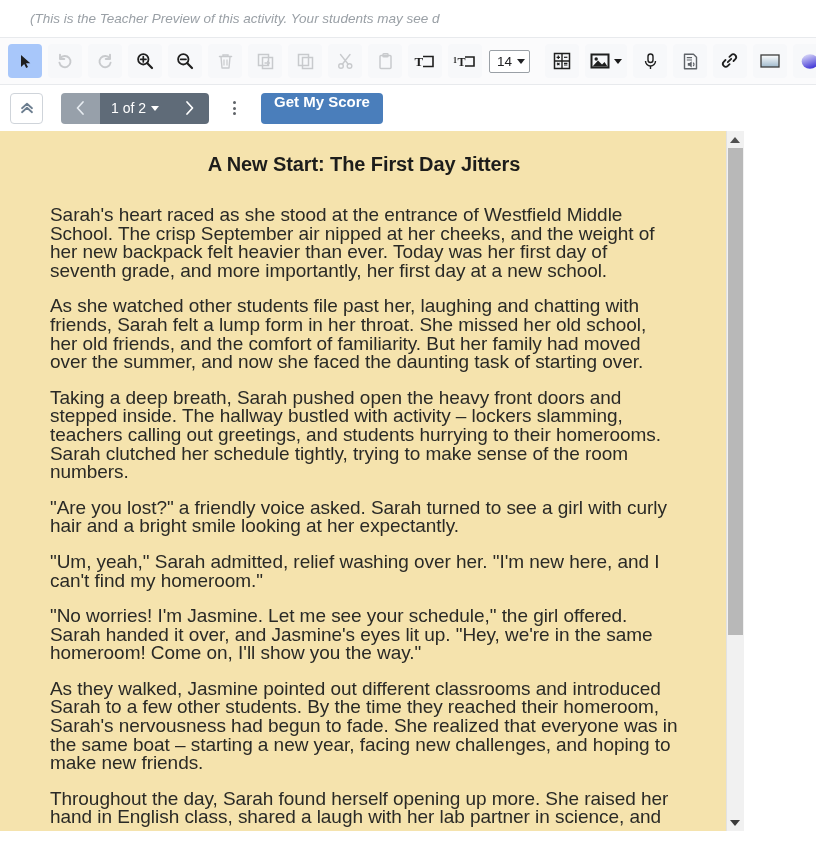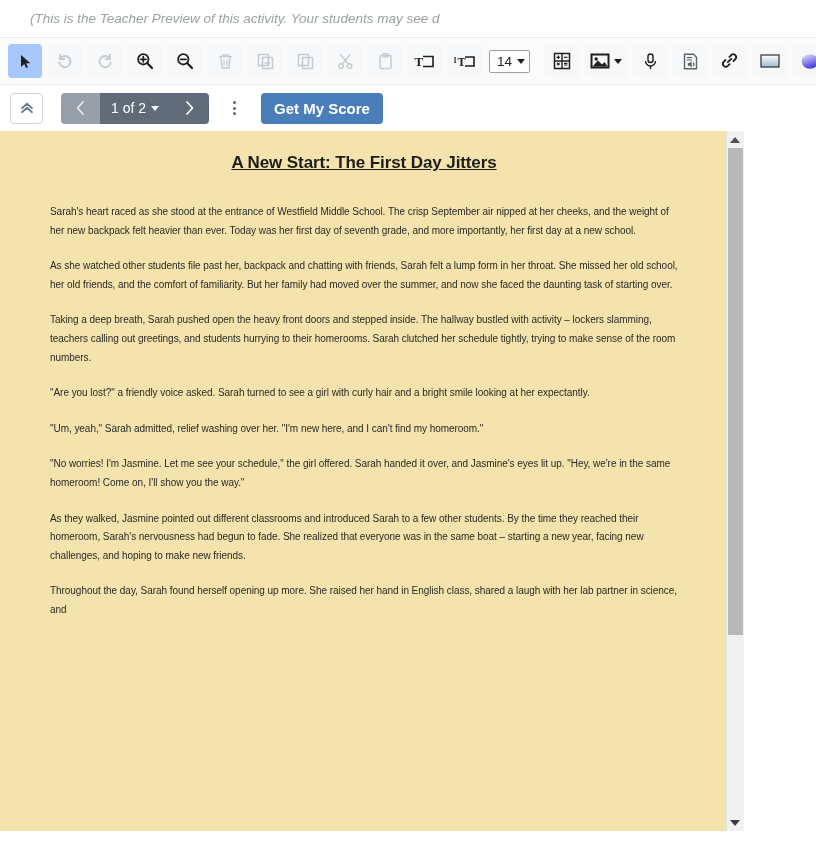--- a/index.html
+++ b/index.html
@@ -133,48 +133,47 @@
   }
   #kebab i { width: 3px; height: 3px; border-radius: 50%; background: #5f6368; display: block; }
   #score-btn {
     background: #4a7ebb;
     color: #ffffff;
     font-size: 15px;
     font-weight: bold;
     border-radius: 4px;
     height: 31px;
     padding: 0 13px;
-    display: flex; align-items: center;
+    display: flex; align-items: flex-start;
     margin-left: 4px;
   }
 
   
   #doc-wrap {
     position: relative;
     height: 700px;
     display: flex;
     background: #ffffff;
   }
   #page {
     width: 726px;
     background: #f5e3ad;
     padding: 22px 48px 0 50px;
     overflow: hidden;
   }
   #doc-title {
     text-align: center;
-    font-size: 17px;
+    font-size: 20px;
     font-weight: bold;
     color: #1d1d1b;
     margin-bottom: 30px;
     letter-spacing: -0.1px;
-    text-decoration: underline;
   }
   .para {
-    font-size: 10px;
+    font-size: 19px;
     line-height: 18.6px;
     color: #2a2a26;
     margin-bottom: 17px;
     letter-spacing: -0.05px;
   }
 
   
   #scrollbar {
     width: 17px;
     background: #f1f1f1;
@@ -424,21 +423,21 @@
   <div id="score-btn">
     <span>Get My Score</span>
   </div>
 </div>
 
 <div id="doc-wrap">
 
   <div id="page">
     <div id="doc-title">A New Start: The First Day Jitters</div>
     <p class="para">Sarah's heart raced as she stood at the entrance of Westfield Middle School. The crisp September air nipped at her cheeks, and the weight of her new backpack felt heavier than ever. Today was her first day of seventh grade, and more importantly, her first day at a new school.</p>
-    <p class="para">As she watched other students file past her, backpack and chatting with friends, Sarah felt a lump form in her throat. She missed her old school, her old friends, and the comfort of familiarity. But her family had moved over the summer, and now she faced the daunting task of starting over.</p>
+    <p class="para">As she watched other students file past her, laughing and chatting with friends, Sarah felt a lump form in her throat. She missed her old school, her old friends, and the comfort of familiarity. But her family had moved over the summer, and now she faced the daunting task of starting over.</p>
     <p class="para">Taking a deep breath, Sarah pushed open the heavy front doors and stepped inside. The hallway bustled with activity – lockers slamming, teachers calling out greetings, and students hurrying to their homerooms. Sarah clutched her schedule tightly, trying to make sense of the room numbers.</p>
     <p class="para">"Are you lost?" a friendly voice asked. Sarah turned to see a girl with curly hair and a bright smile looking at her expectantly.</p>
     <p class="para">"Um, yeah," Sarah admitted, relief washing over her. "I'm new here, and I can't find my homeroom."</p>
     <p class="para">"No worries! I'm Jasmine. Let me see your schedule," the girl offered. Sarah handed it over, and Jasmine's eyes lit up. "Hey, we're in the same homeroom! Come on, I'll show you the way."</p>
     <p class="para">As they walked, Jasmine pointed out different classrooms and introduced Sarah to a few other students. By the time they reached their homeroom, Sarah's nervousness had begun to fade. She realized that everyone was in the same boat – starting a new year, facing new challenges, and hoping to make new friends.</p>
     <p class="para">Throughout the day, Sarah found herself opening up more. She raised her hand in English class, shared a laugh with her lab partner in science, and</p>
   </div>
 
   <div id="scrollbar">
     <div class="sb-arrow">

